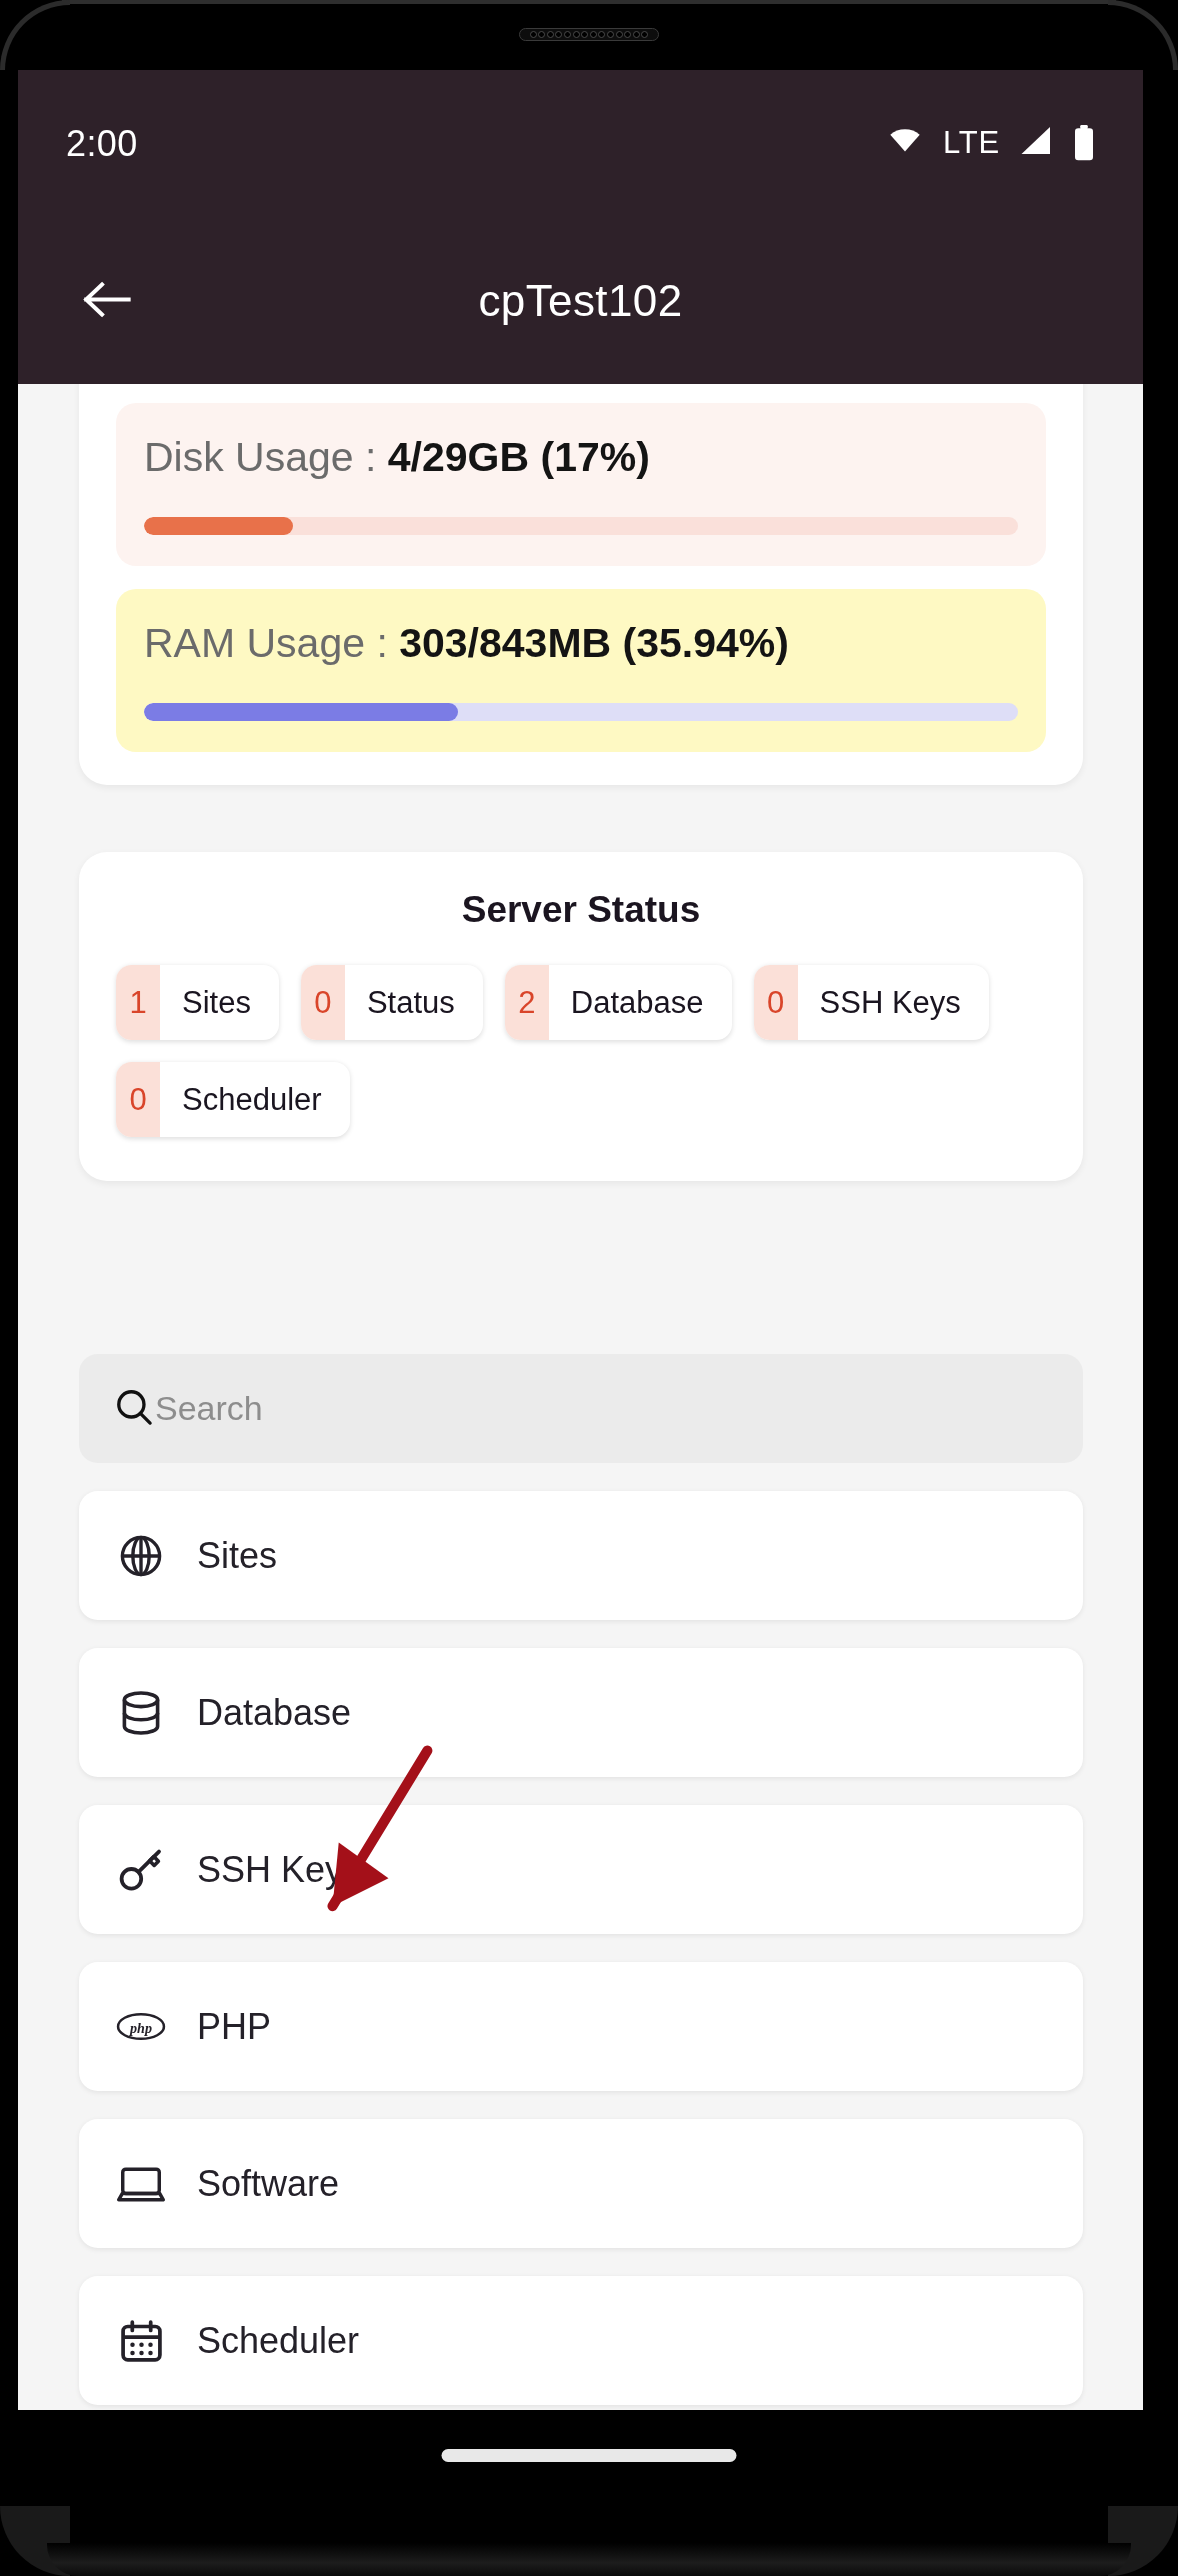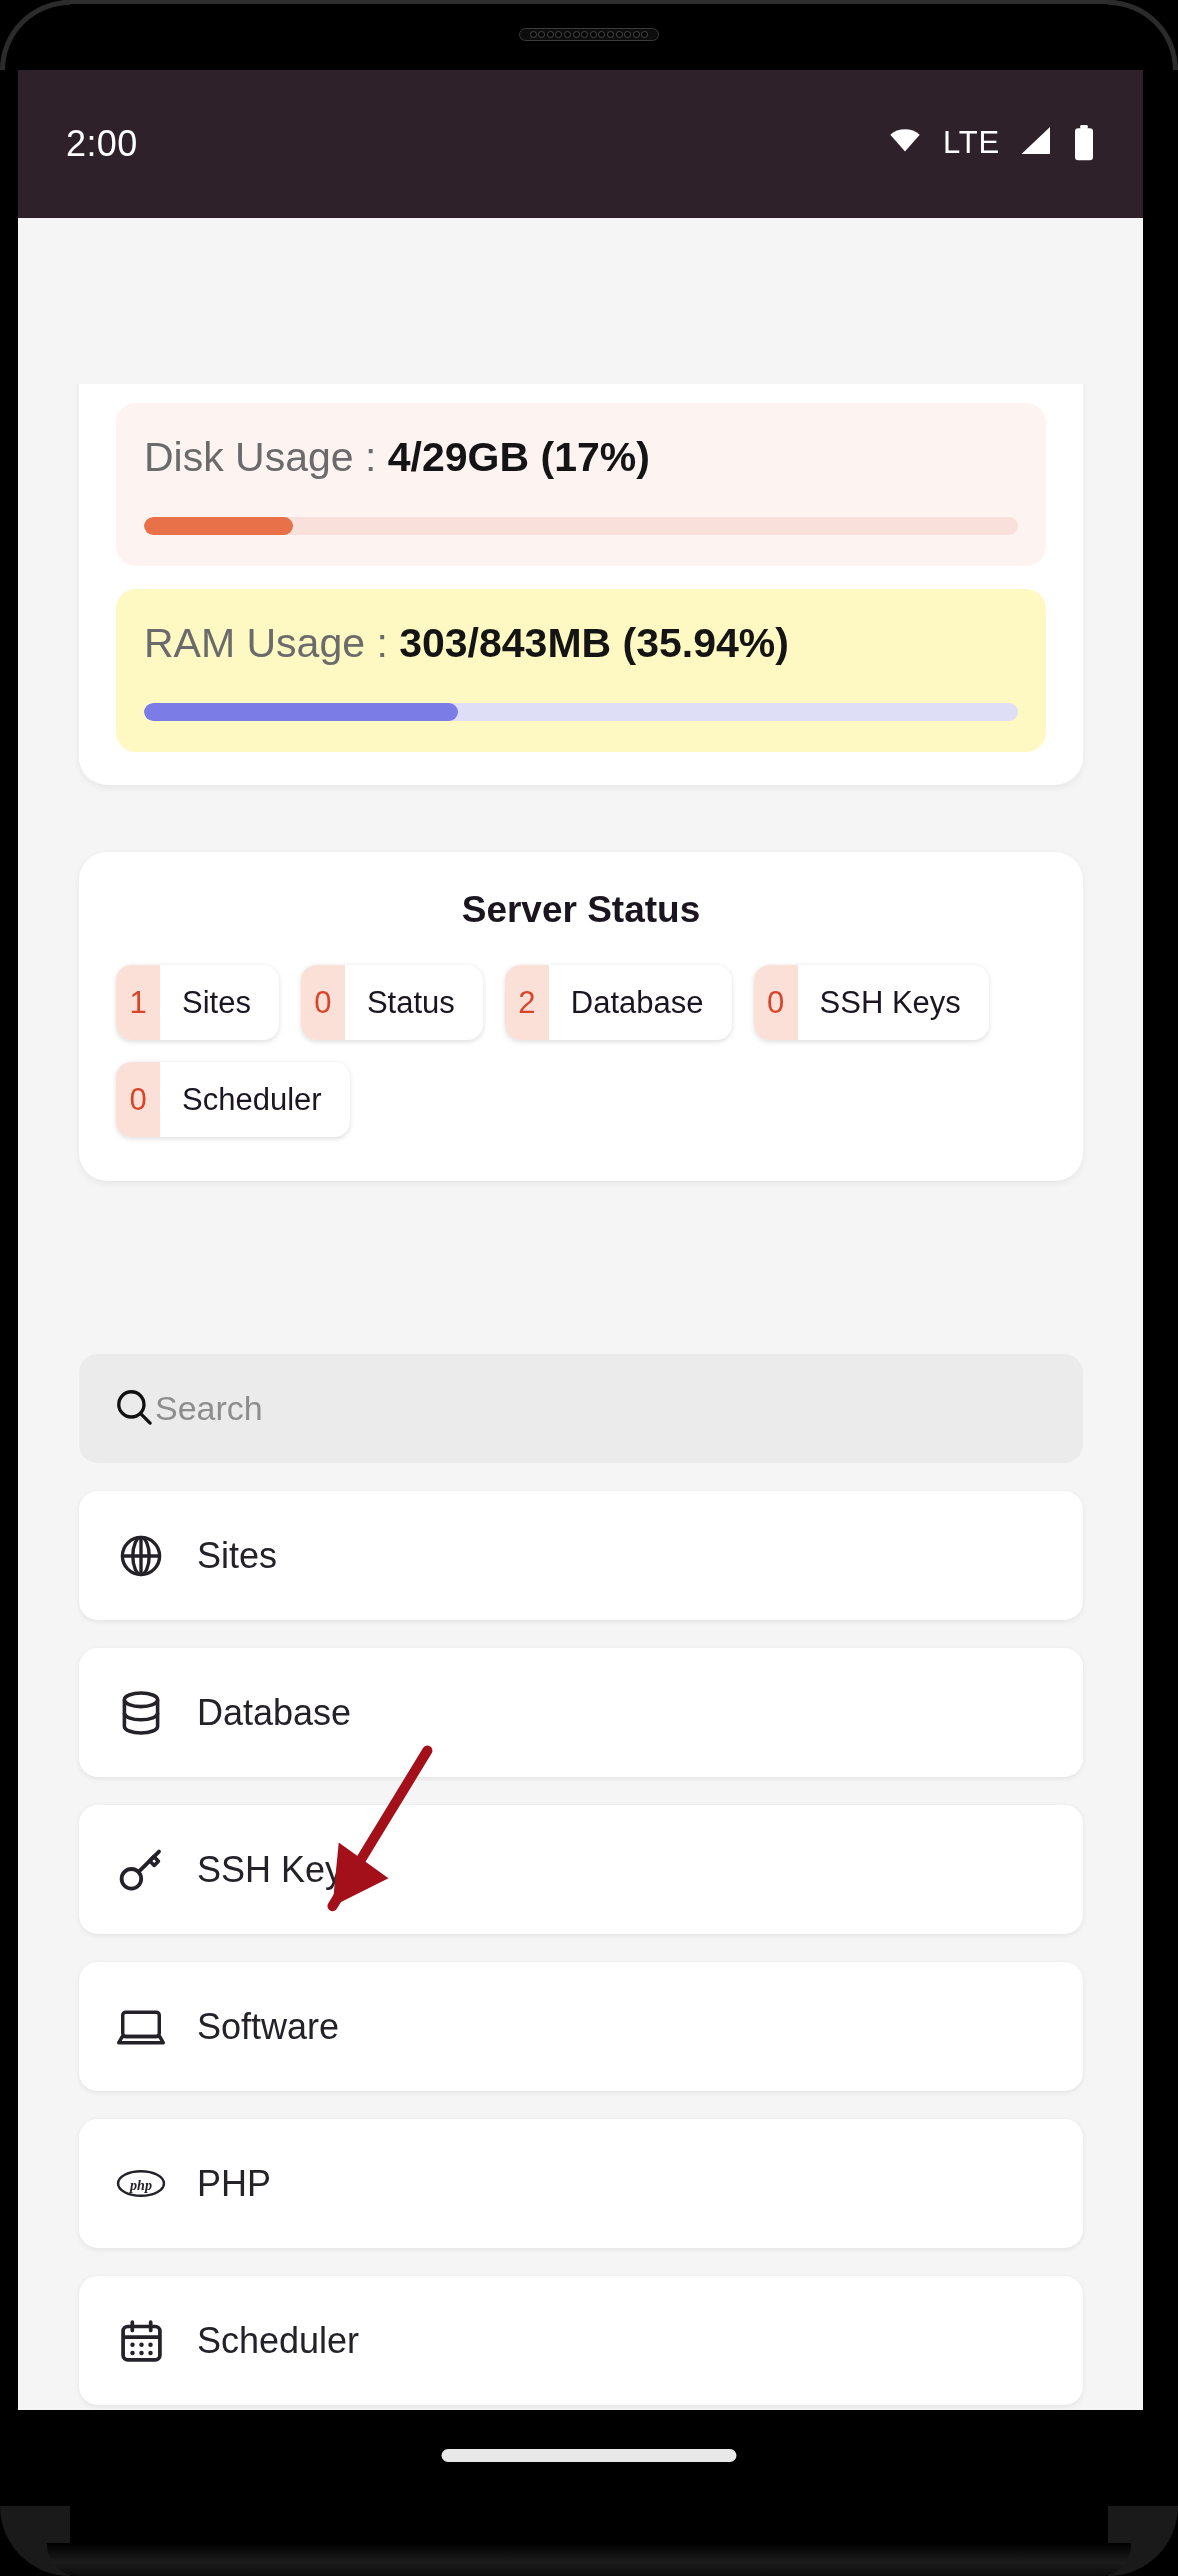--- a/index.html
+++ b/index.html
@@ -322,20 +322,30 @@
         </span>
         <span>
           <svg width="22" height="36" viewBox="0 0 14 24">
             <rect x="4.5" y="0" width="5" height="2.6" rx="0.8" fill="#ffffff"></rect>
             <rect x="1" y="2.2" width="12" height="21.3" rx="2.2" fill="#ffffff"></rect>
           </svg>
         </span>
       </div>
     </div>
 
+    <div id="app-bar">
+      <div id="back-button">
+        <span>
+          <svg width="50" height="41" viewBox="0 0 30 24">
+            <path d="M12 3 L2.5 12 L12 21 M2.5 12 L28 12" stroke="#ffffff" stroke-width="2.4" fill="none" stroke-linecap="square" stroke-linejoin="miter"></path>
+          </svg>
+        </span>
+      </div>
+      <div id="app-title">cpTest102</div>
+    </div>
 
     <div id="scroll-body">
 
       <div id="usage-card">
 
         <div class="usage-block disk">
           <div class="usage-label"><span>Disk Usage : </span><span class="value">4/29GB (17%)</span></div>
           <div class="usage-track disk">
             <div class="usage-fill disk" id="disk-fill" style="width: 17%;"></div>
           </div>
@@ -413,35 +423,35 @@
                 <svg width="48" height="48" viewBox="0 0 24 24">
                   <circle cx="7.2" cy="16.4" r="4.9" stroke="#242129" stroke-width="1.9" fill="none"></circle>
                   <path d="M10.8 12.9 L21 2.8" stroke="#242129" stroke-width="1.9" stroke-linecap="round"></path>
                   <path d="M16.3 7.4 L18.6 9.7 L20.7 7.6 L18.4 5.3 Z" stroke="#242129" stroke-width="1.8" fill="none" stroke-linejoin="round"></path>
                 </svg>
               </span>
               <span class="menu-label">SSH Keys</span>
             </div>
             <div class="menu-item">
               <span class="menu-icon">
+                <svg width="55" height="31" viewBox="0 0 34 20">
+                  <ellipse cx="17" cy="10" rx="15.6" ry="8.4" stroke="#242129" stroke-width="1.7" fill="none"></ellipse>
+                  <text x="17" y="14.4" font-family="Liberation Serif, serif" font-size="9.6" font-style="italic" font-weight="700" fill="#242129" text-anchor="middle">php</text>
+                </svg>
+              </span>
+              <span class="menu-label">PHP</span>
+            </div>
+            <div class="menu-item">
+              <span class="menu-icon">
                 <svg width="50" height="44" viewBox="0 0 26 22">
                   <rect x="3.5" y="3.3" width="19" height="12.6" rx="1.6" stroke="#242129" stroke-width="1.8" fill="none"></rect>
                   <path d="M1.4 19.2 L3.3 15.9 H22.7 L24.6 19.2 Z" stroke="#242129" stroke-width="1.8" fill="none" stroke-linejoin="round"></path>
                 </svg>
               </span>
               <span class="menu-label">Software</span>
-            </div>
-            <div class="menu-item">
-              <span class="menu-icon">
-                <svg width="55" height="31" viewBox="0 0 34 20">
-                  <ellipse cx="17" cy="10" rx="15.6" ry="8.4" stroke="#242129" stroke-width="1.7" fill="none"></ellipse>
-                  <text x="17" y="14.4" font-family="Liberation Serif, serif" font-size="9.6" font-style="italic" font-weight="700" fill="#242129" text-anchor="middle">php</text>
-                </svg>
-              </span>
-              <span class="menu-label">PHP</span>
             </div>
             <div class="menu-item">
               <span class="menu-icon">
                 <svg width="47" height="48" viewBox="0 0 24 24">
                   <rect x="2.6" y="4.6" width="18.8" height="17" rx="2.4" stroke="#242129" stroke-width="1.9" fill="none"></rect>
                   <path d="M2.6 10 H21.4" stroke="#242129" stroke-width="1.9"></path>
                   <path d="M7.3 2.4 V6.6 M16.7 2.4 V6.6" stroke="#242129" stroke-width="1.9" stroke-linecap="round"></path>
                   <circle cx="7.4" cy="13.9" r="1.15" fill="#242129"></circle>
                   <circle cx="12" cy="13.9" r="1.15" fill="#242129"></circle>
                   <circle cx="16.6" cy="13.9" r="1.15" fill="#242129"></circle>

